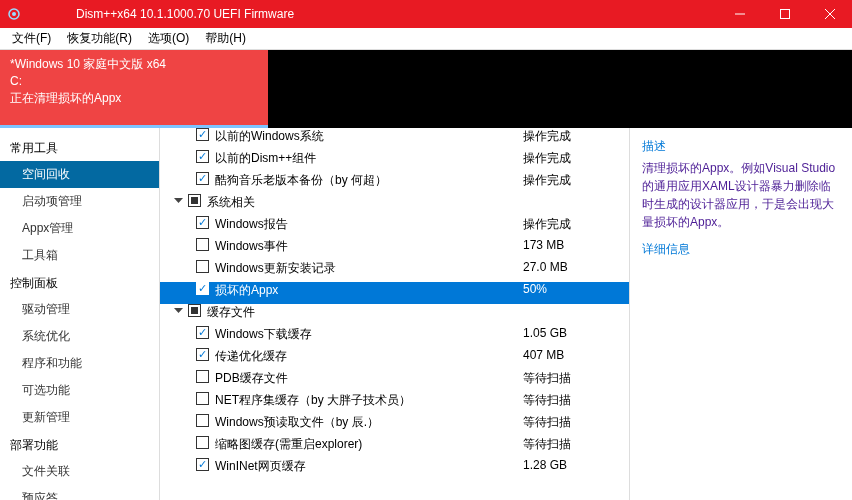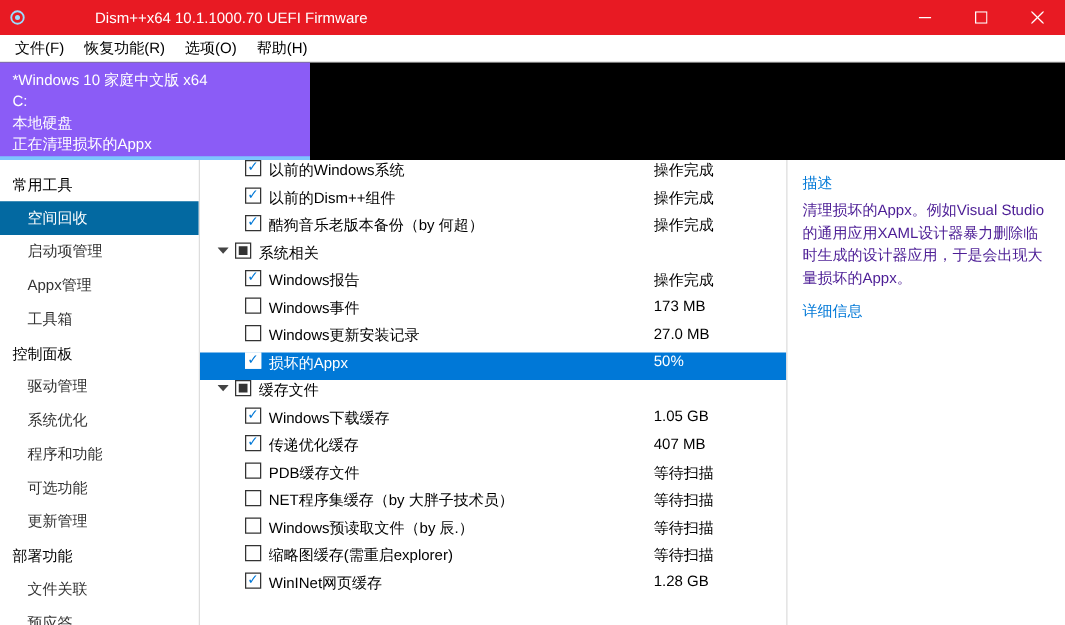--- a/index.html
+++ b/index.html
@@ -8,21 +8,21 @@
 .titlebar { height: 28px; background: #e81a23; color: #fff; display: flex; align-items: center; padding-left: 6px; gap: 48px; }
 .titlebar .app-icon { width: 16px; height: 16px; margin-right: 6px; display: flex; align-items: center; justify-content: center; }
 .titlebar .title { flex: 1; font-size: 12px; }
 .titlebar .win-controls { display: flex; height: 100%; }
 .titlebar .win-btn { width: 45px; display: flex; align-items: center; justify-content: center; cursor: pointer; }
 
 .menubar { height: 22px; background: #fff; display: flex; align-items: center; padding-left: 4px; border-bottom: 1px solid #ddd; }
 .menubar .menu-item { padding: 2px 8px; cursor: pointer; font-size: 12px; }
 
 .info-panel { height: 78px; background: #000; position: relative; }
-.info-tab { position: absolute; left: 0; top: 0; width: 248px; height: 78px; background: #8b5cf6; color: #fff; padding: 6px 10px; font-size: 12px; line-height: 17px; }
+.info-tab { position: absolute; left: 0; top: 0; width: 268px; height: 78px; background: #ef4444; color: #fff; padding: 6px 10px; font-size: 12px; line-height: 17px; }
 .info-tab .progress { position: absolute; bottom: 0; left: 0; height: 3px; background: #7ec4ff; width: 100%; }
 
 .main { display: flex; height: 372px; }
 
 .sidebar { width: 160px; border-right: 1px solid #ddd; background: #fff; overflow: hidden; padding-top: 6px; }
 .sidebar .group-title { padding: 6px 10px 4px 10px; font-size: 12px; color: #000; }
 .sidebar .nav-item { padding: 5px 10px 5px 22px; font-size: 12px; cursor: pointer; color: #333; }
 .sidebar .nav-item.active { background: #0369a1; color: #fff; }
 
 .content { flex: 1; display: flex; }
@@ -81,21 +81,20 @@
   <div class="menu-item">文件(F)</div>
   <div class="menu-item">恢复功能(R)</div>
   <div class="menu-item">选项(O)</div>
   <div class="menu-item">帮助(H)</div>
 </div>
 
 <div class="info-panel">
   <div class="info-tab">
     <div>*Windows 10 家庭中文版 x64</div>
     <div>C:</div>
-    <div>本地硬盘</div>
     <div>正在清理损坏的Appx</div>
     <div class="progress"></div>
   </div>
 </div>
 
 <div class="main">
   <div class="sidebar">
     <div class="group-title">常用工具</div>
     <div class="nav-item active">空间回收</div>
     <div class="nav-item">启动项管理</div>

